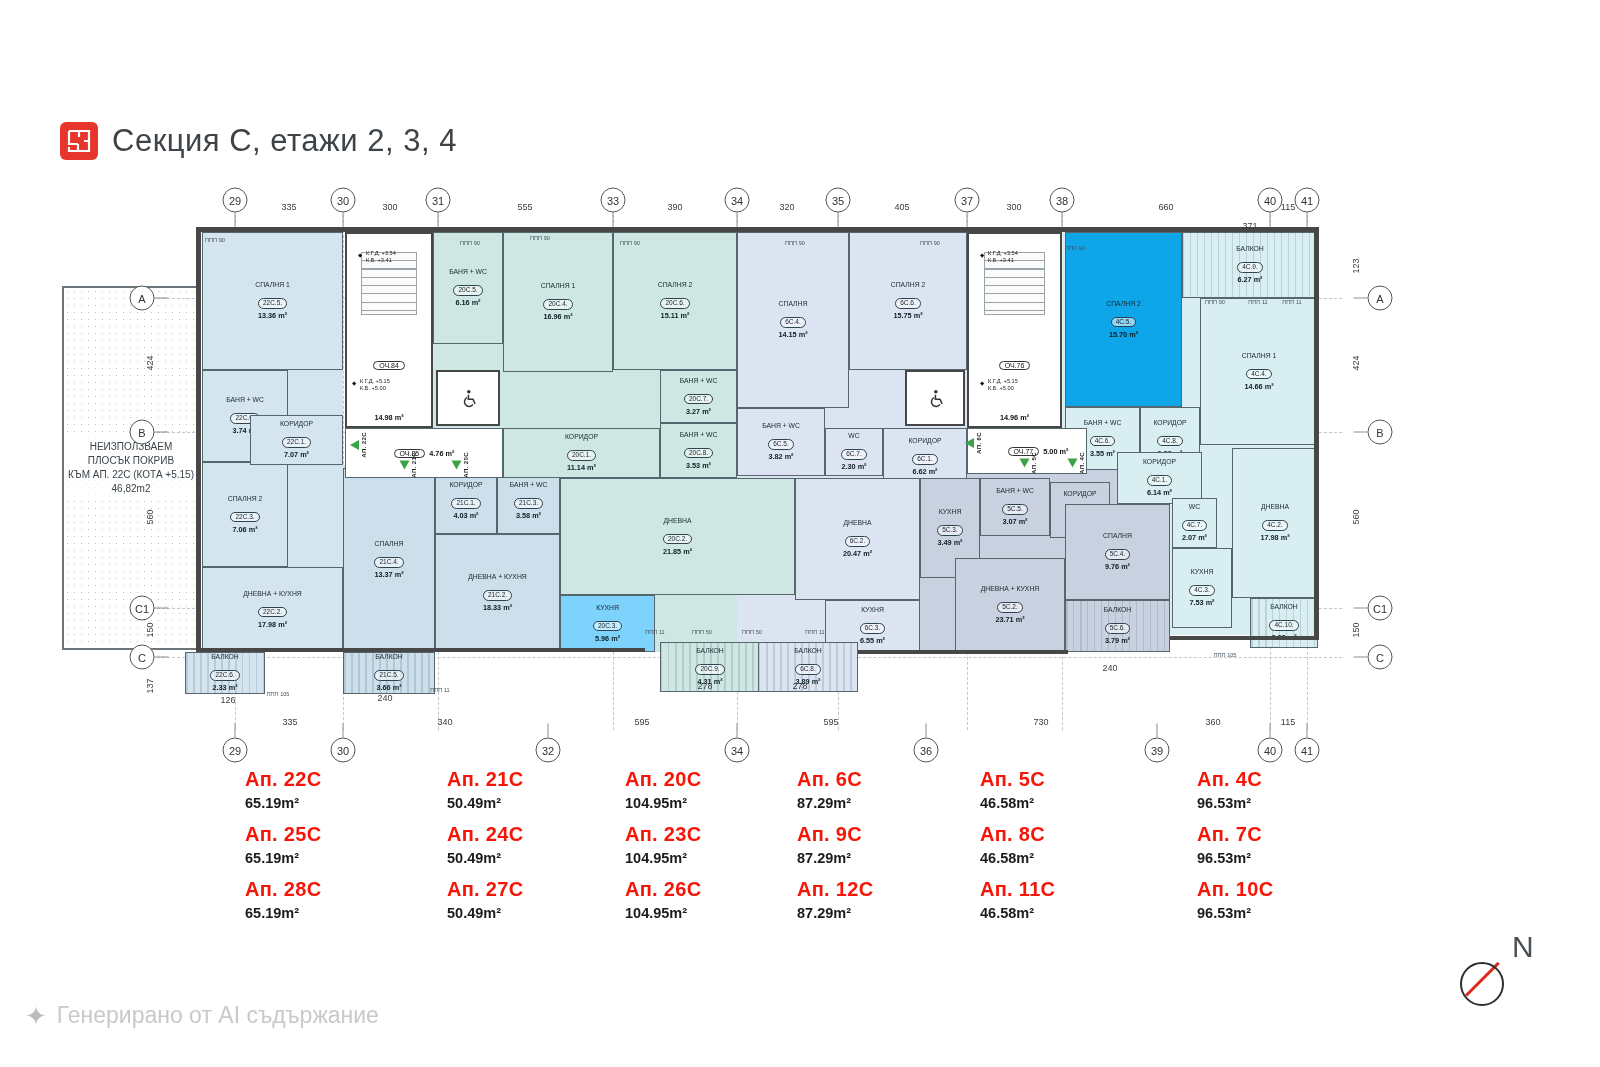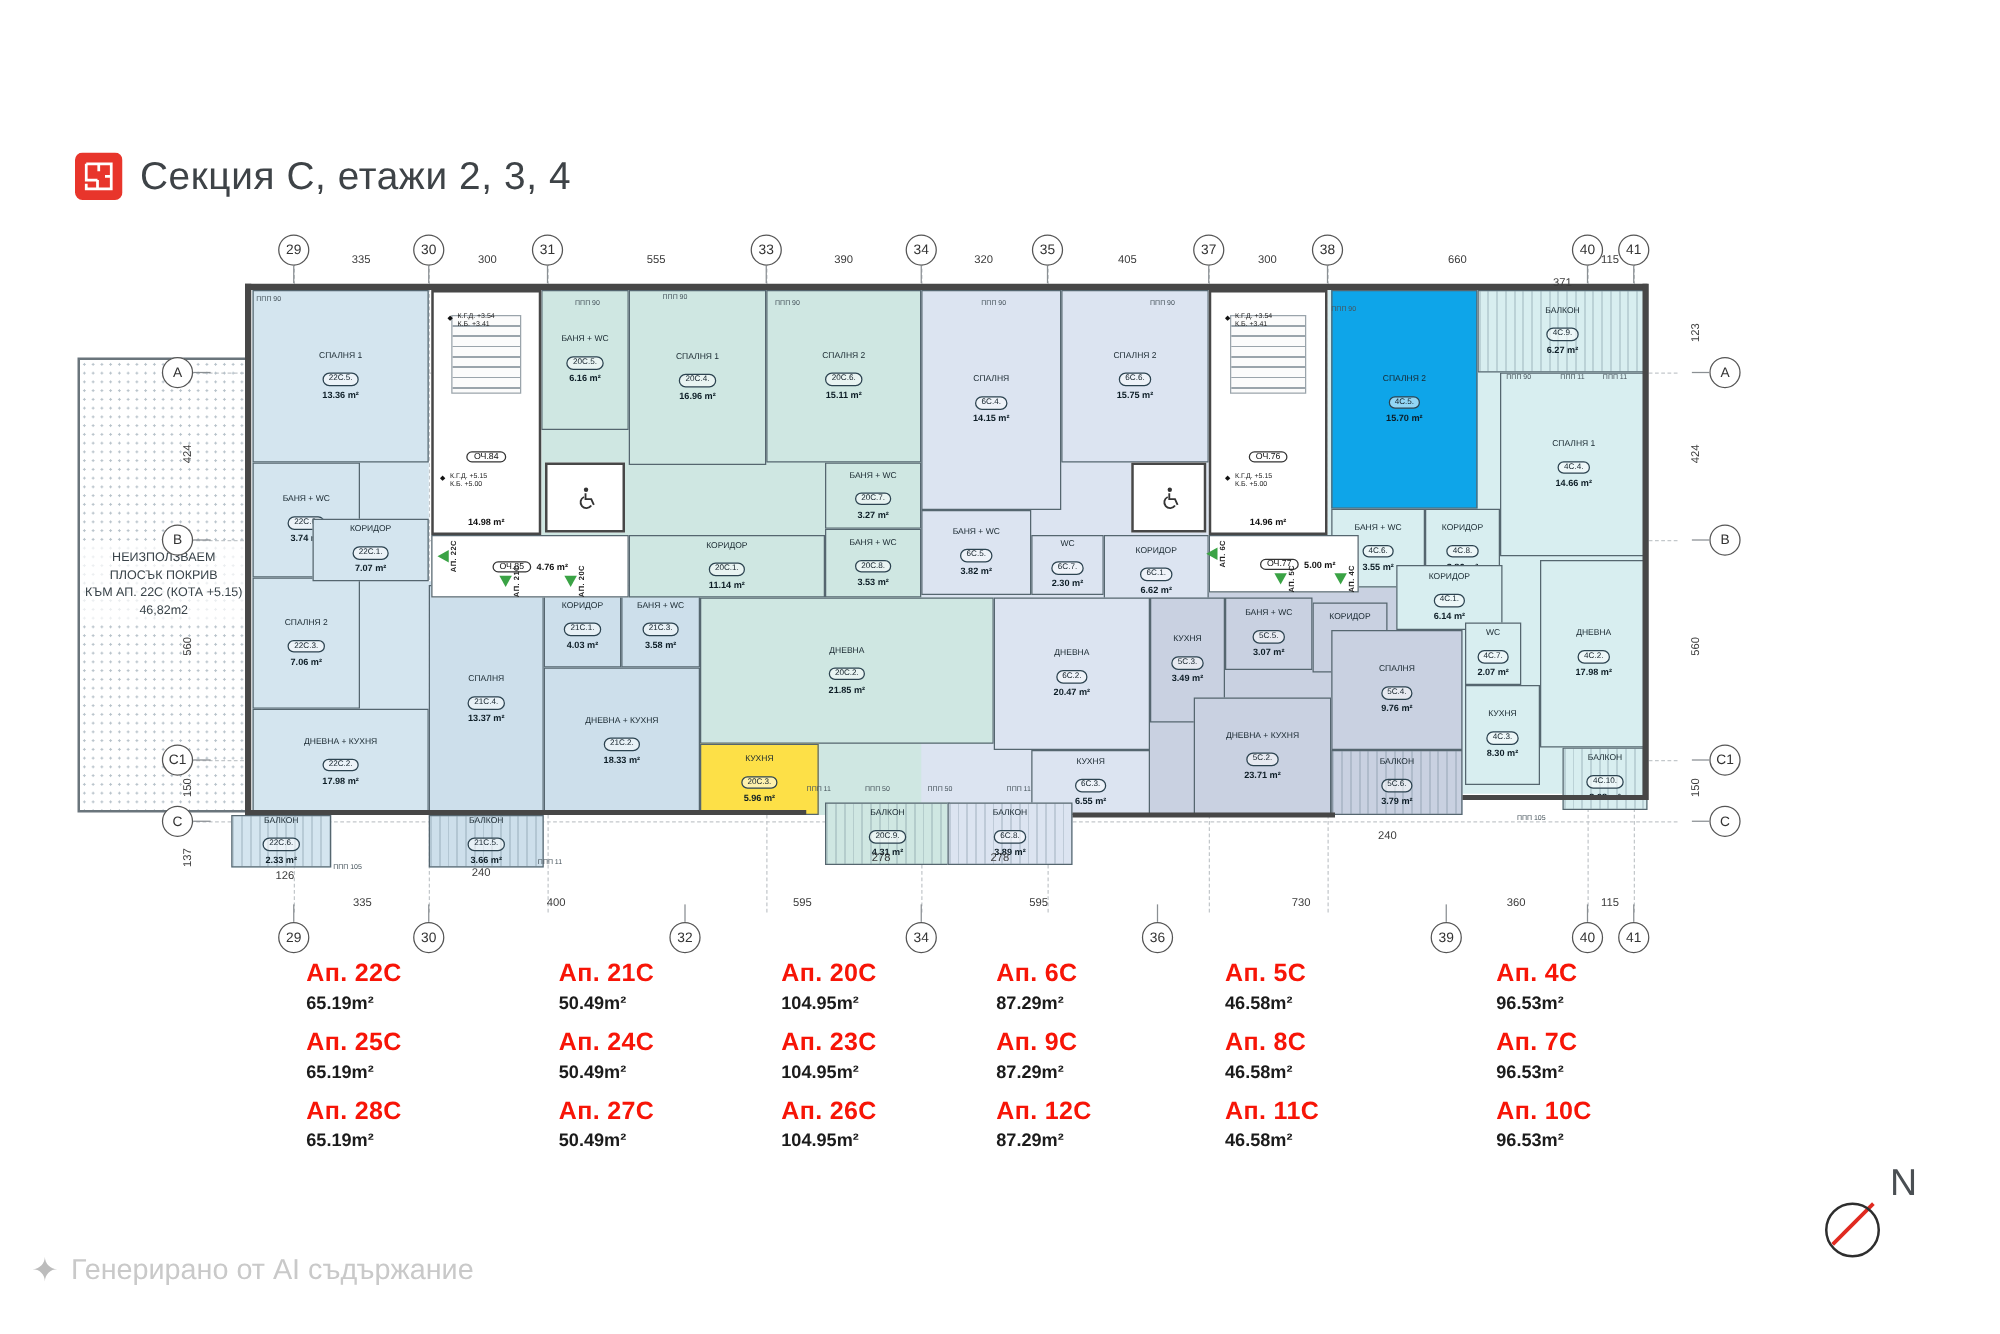--- a/index.html
+++ b/index.html
@@ -267,21 +267,21 @@
         </div>
 
         <div class="room" style="left: 560px; top: 478px; width: 235px; height: 117px; background-color: rgb(207, 231, 226);">
           <div class="lbl">
             <div class="nm">ДНЕВНА</div>
             <span class="cd">20C.2.</span>
             <div class="ar">21.85 m²</div>
           </div>
         </div>
 
-        <div class="room" style="left: 560px; top: 595px; width: 95px; height: 57px; background-color: #fde047;">
+        <div class="room" style="left: 560px; top: 595px; width: 95px; height: 57px; background-color: #7dd3fc;">
           <div class="lbl">
             <div class="nm">КУХНЯ</div>
             <span class="cd">20C.3.</span>
             <div class="ar">5.96 m²</div>
           </div>
         </div>
 
         <div class="room balcony" style="left: 660px; top: 642px; width: 100px; height: 50px; background-color: rgb(207, 231, 226);">
           <div class="lbl">
             <div class="nm">БАЛКОН</div>
@@ -463,21 +463,21 @@
             <div class="nm">ДНЕВНА</div>
             <span class="cd">4C.2.</span>
             <div class="ar">17.98 m²</div>
           </div>
         </div>
 
         <div class="room" style="left: 1172px; top: 548px; width: 60px; height: 80px; background-color: rgb(216, 238, 240);">
           <div class="lbl">
             <div class="nm">КУХНЯ</div>
             <span class="cd">4C.3.</span>
-            <div class="ar">8.30 m²</div>
+            <div class="ar">7.53 m²</div>
           </div>
         </div>
 
         <div class="room balcony" style="left: 1250px; top: 598px; width: 68px; height: 50px; background-color: rgb(216, 238, 240);">
           <div class="lbl">
             <div class="nm">БАЛКОН</div>
             <span class="cd">4C.10.</span>
             <div class="ar">3.98 m²</div>
           </div>
         </div>
@@ -616,21 +616,21 @@
         <div class="dim" style="left: 787px; top: 207px;">320</div>
         <div class="dim" style="left: 902px; top: 207px;">405</div>
         <div class="dim" style="left: 1014px; top: 207px;">300</div>
         <div class="dim" style="left: 1166px; top: 207px;">660</div>
         <div class="dim" style="left: 1288px; top: 207px;">115</div>
         <div class="dim" style="left: 1250px; top: 226px;">371</div>
       </div>
     <div class="layer">
 
     <div class="dim" style="left: 290px; top: 722px;">335</div>
-        <div class="dim" style="left: 445px; top: 722px;">400</div>
+        <div class="dim" style="left: 445px; top: 722px;">340</div>
         <div class="dim" style="left: 642px; top: 722px;">595</div>
         <div class="dim" style="left: 831px; top: 722px;">595</div>
         <div class="dim" style="left: 1041px; top: 722px;">730</div>
         <div class="dim" style="left: 1213px; top: 722px;">360</div>
         <div class="dim" style="left: 1288px; top: 722px;">115</div>
         <div class="dim" style="left: 228px; top: 700px;">126</div>
         <div class="dim" style="left: 385px; top: 698px;">240</div>
         <div class="dim" style="left: 705px; top: 686px;">278</div>
         <div class="dim" style="left: 800px; top: 686px;">278</div>
         <div class="dim" style="left: 1110px; top: 668px;">240</div>

